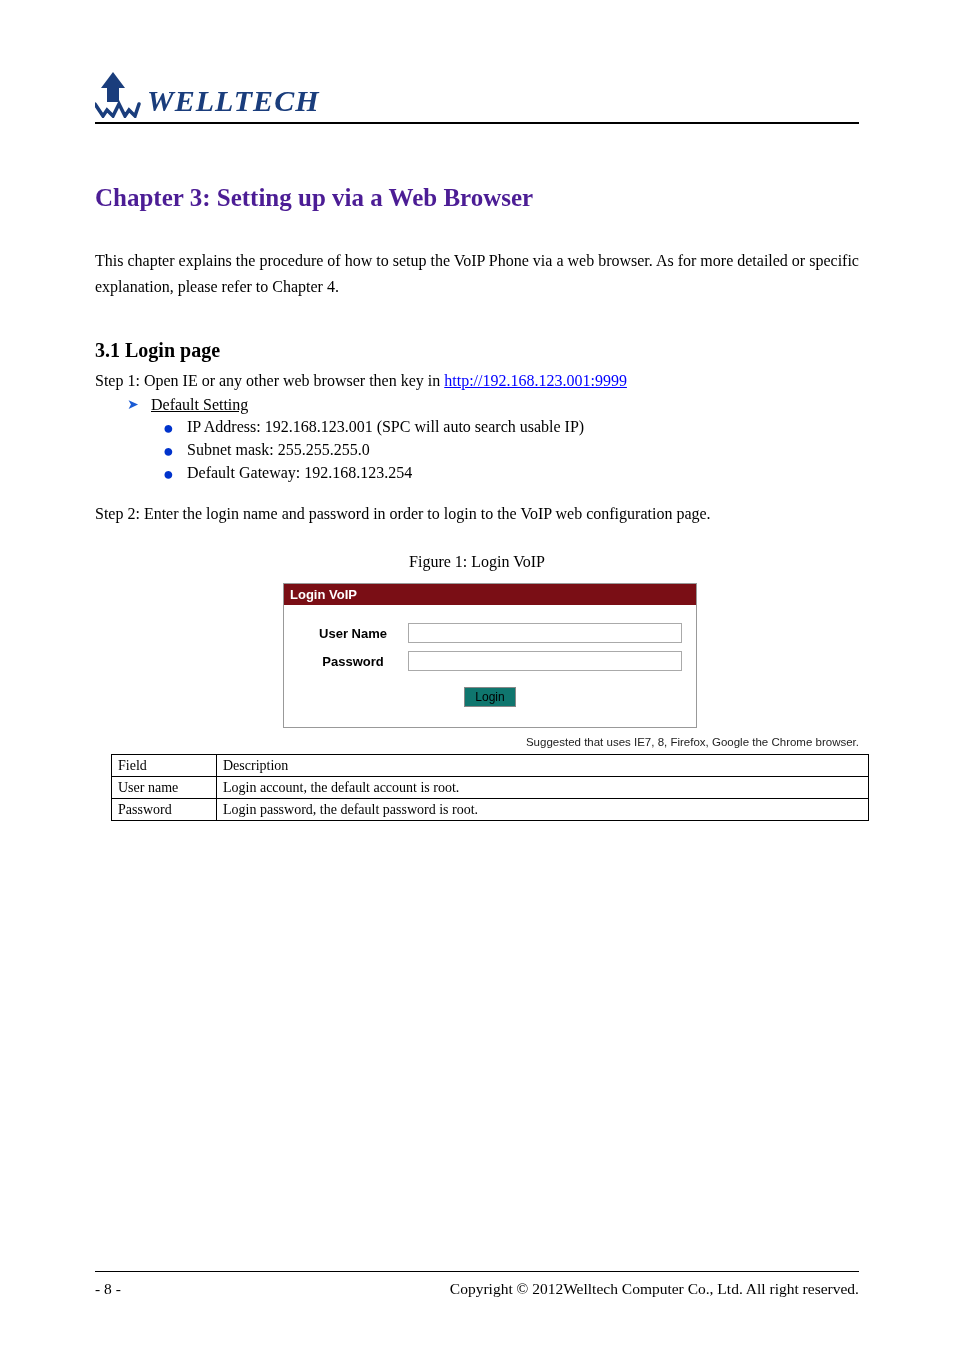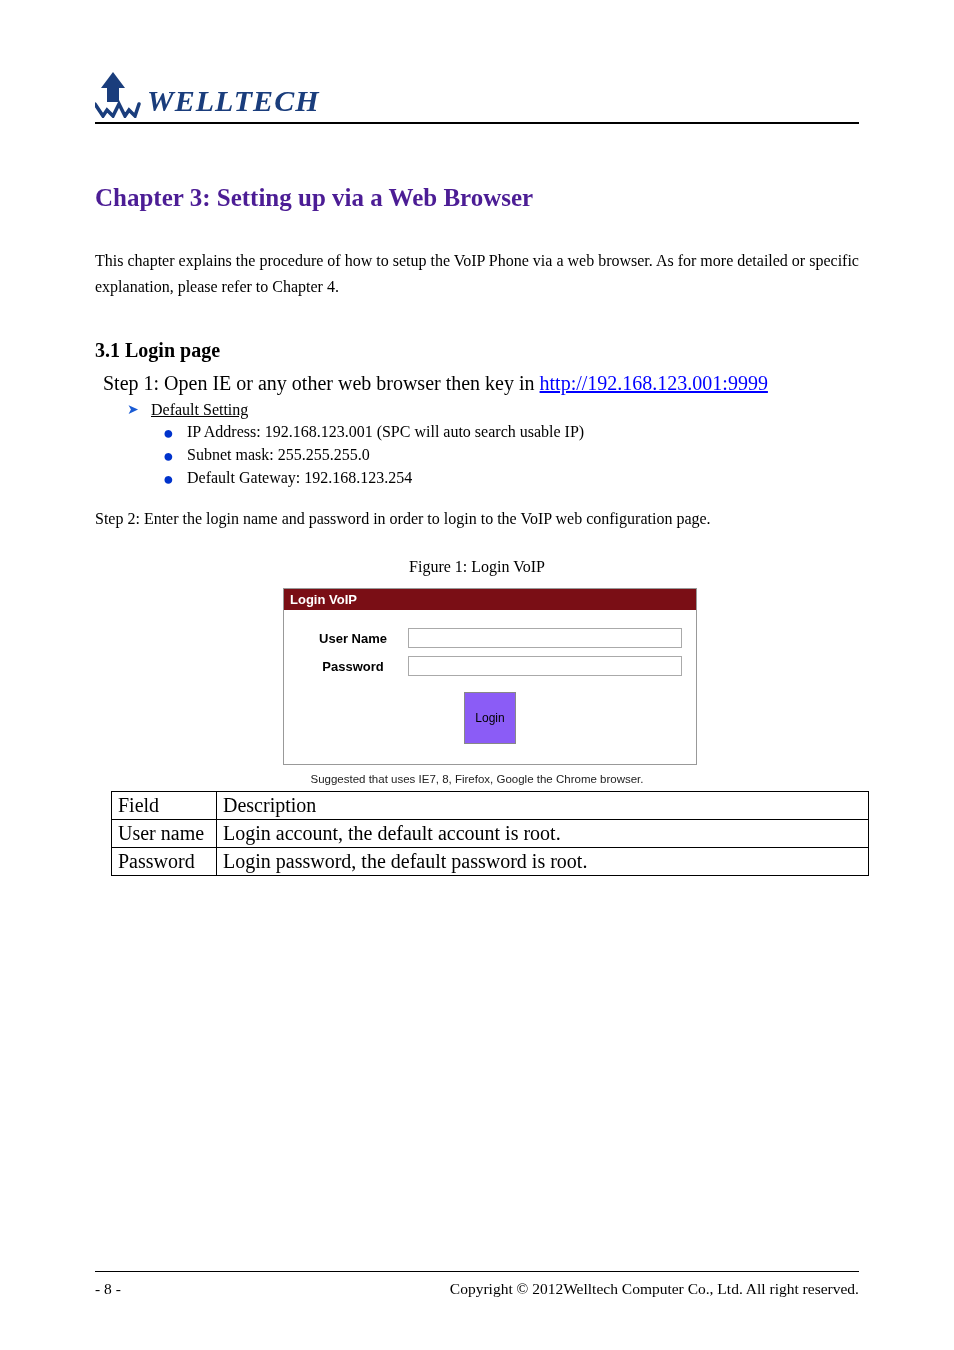--- a/index.html
+++ b/index.html
@@ -56,24 +56,23 @@
       margin-bottom: 10px;
     }
     .section-title {
       font-size: 20px;
       font-weight: bold;
       color: #000;
       margin-top: 40px;
       margin-bottom: 10px;
     }
     .step-link {
-      font-size: 20px;
+      font-size: 16px;
       color: #000;
       margin-bottom: 6px;
-      margin-left: 8px;
     }
     .step-link .step-label {
       font-weight: normal;
     }
     .url-link {
       color: #0000ff;
       text-decoration: underline;
     }
     .default-row {
       display: block;
@@ -159,42 +158,42 @@
       height: 20px;
       font-size: 13px;
       padding: 0 4px;
     }
     .login-btn-row {
       text-align: center;
       margin-top: 16px;
     }
     .login-btn {
       border: 1px solid #888;
-      background: #8b5cf6;
+      background: #0f766e;
       font-size: 12px;
-      padding: 18px 10px;
+      padding: 2px 10px;
       font-family: Verdana, sans-serif;
       cursor: pointer;
     }
     .suggest-text {
-      text-align: center;
+      text-align: right;
       font-size: 11.5px;
       color: #222;
       font-family: Verdana, sans-serif;
       margin-bottom: 6px;
     }
     .info-table {
       width: 758px;
       border-collapse: collapse;
       margin-left: 16px;
     }
     .info-table td {
       border: 1px solid #000;
       padding: 2px 6px;
-      font-size: 20px;
+      font-size: 14px;
       height: 22px;
     }
     .info-table td:first-child {
       width: 105px;
     }
     .footer {
       position: absolute;
       bottom: 52px;
       left: 95px;
       right: 95px;

